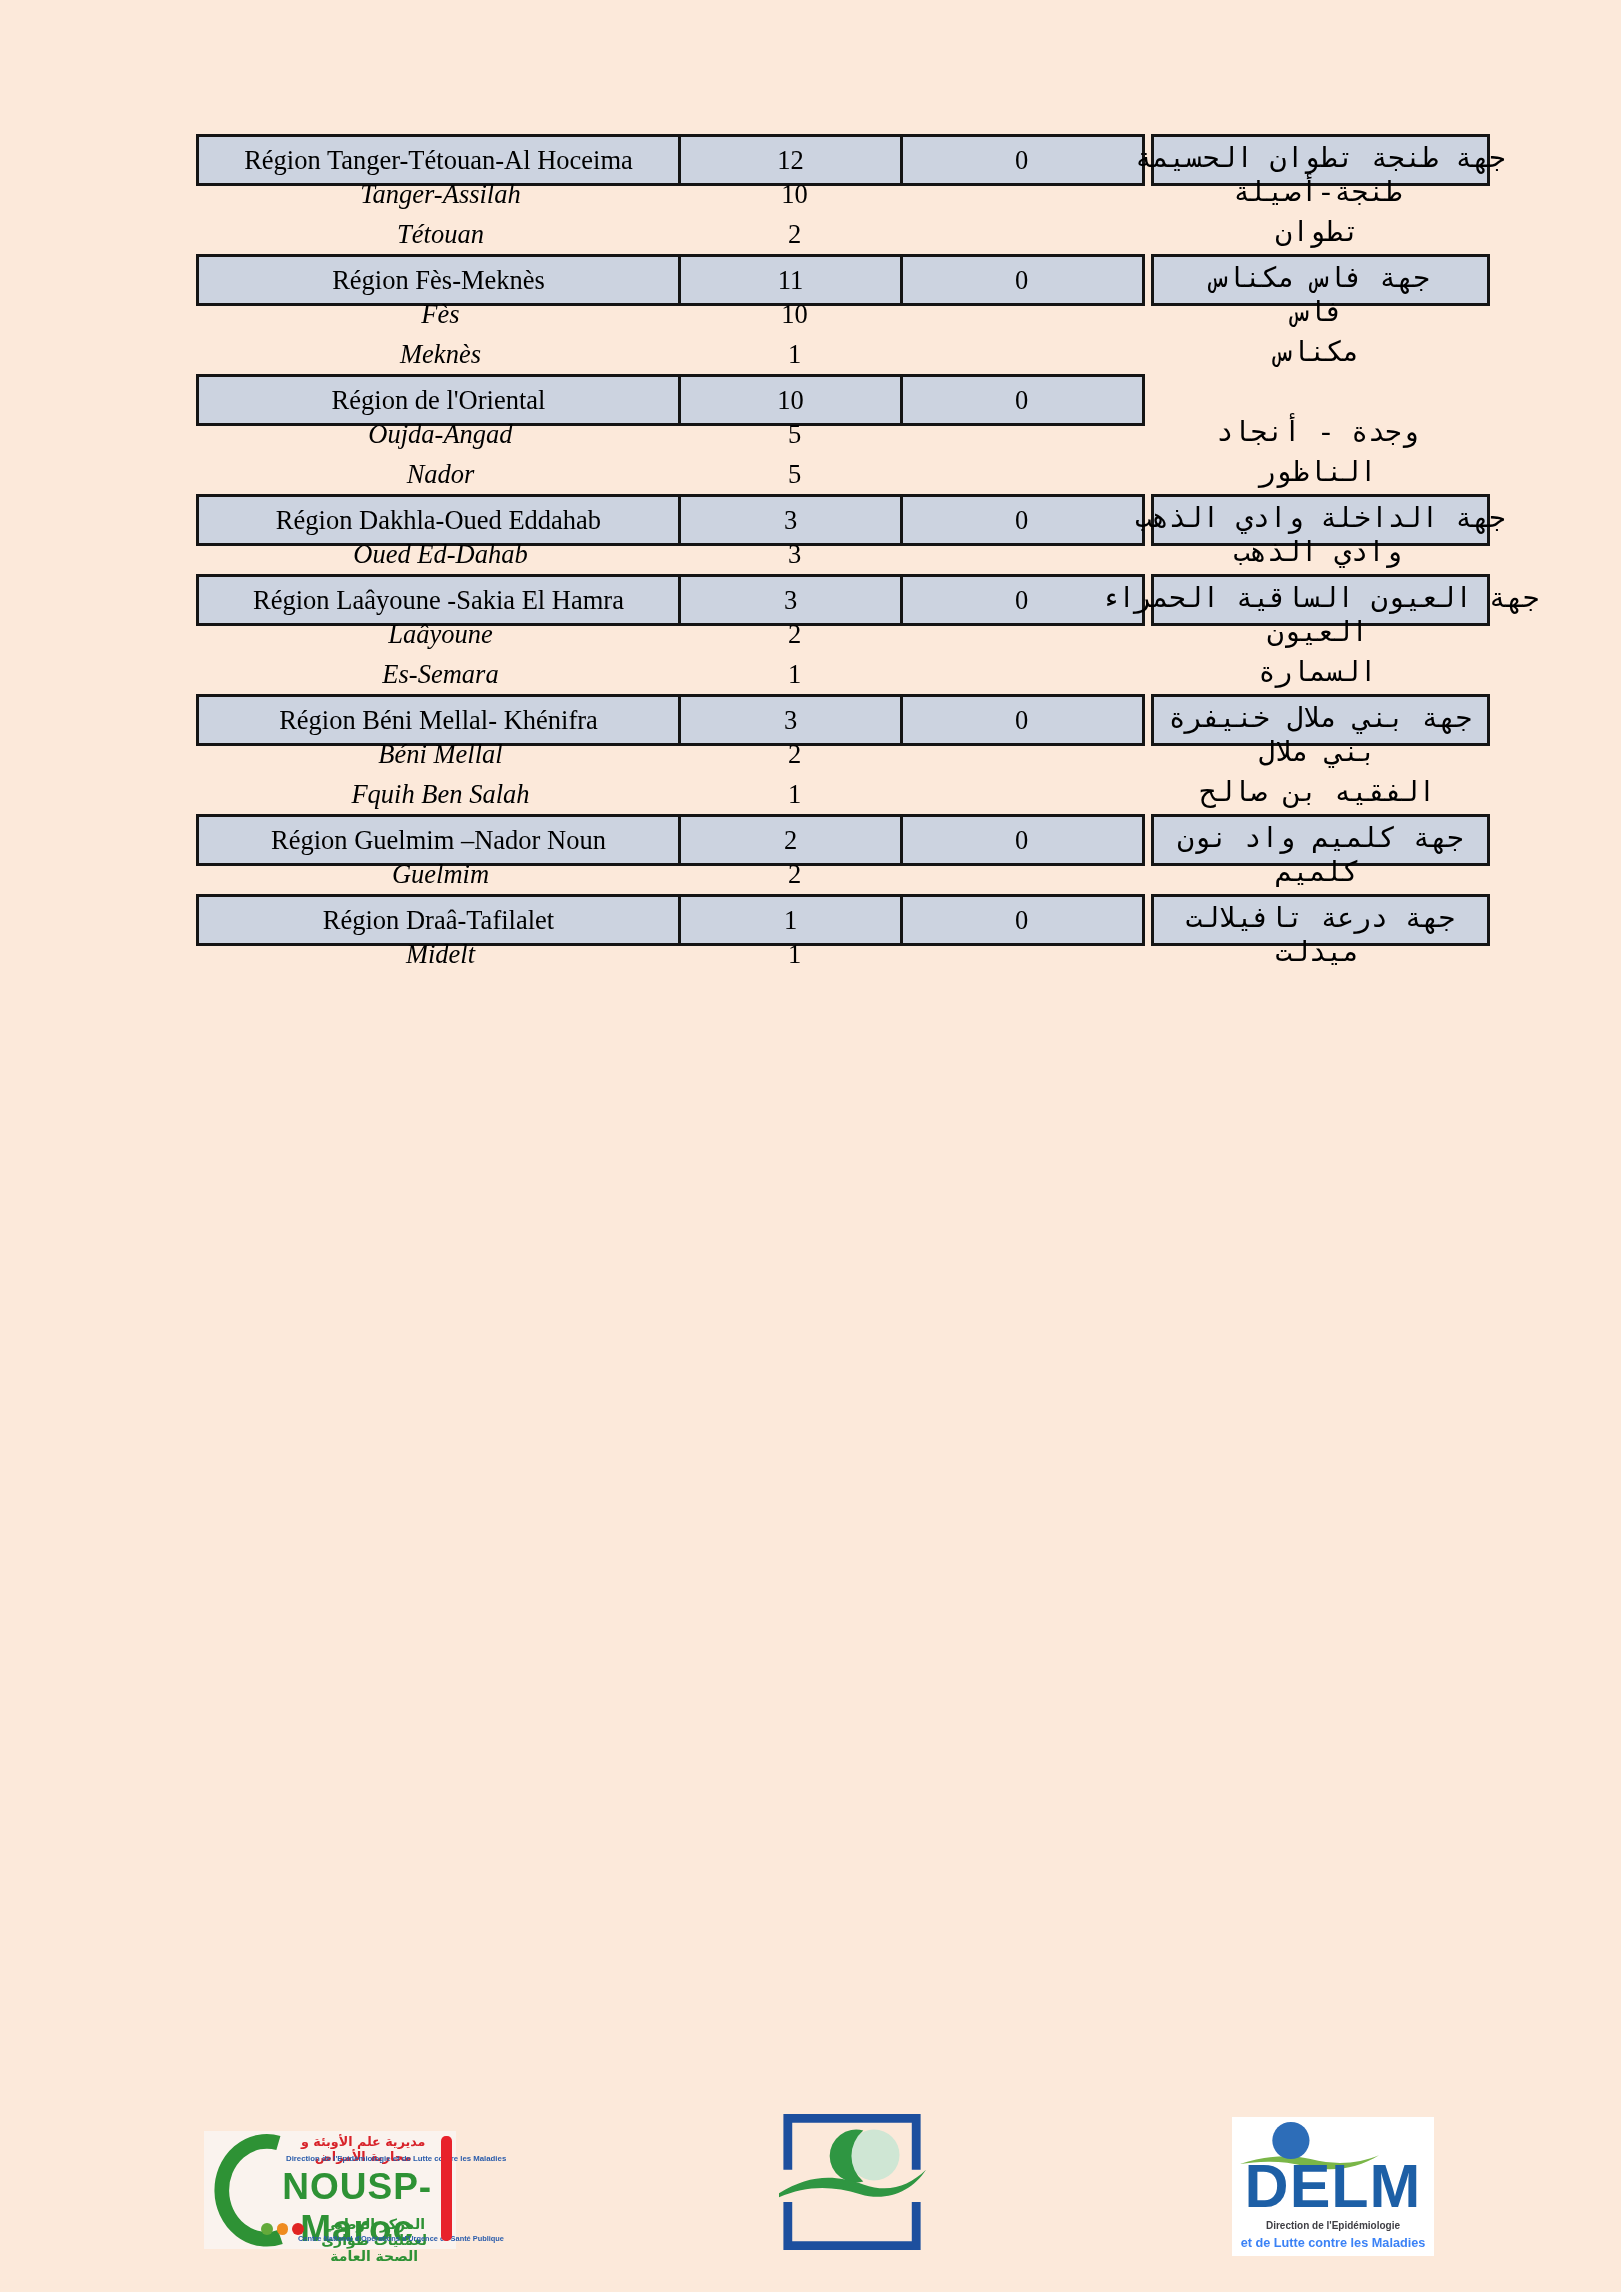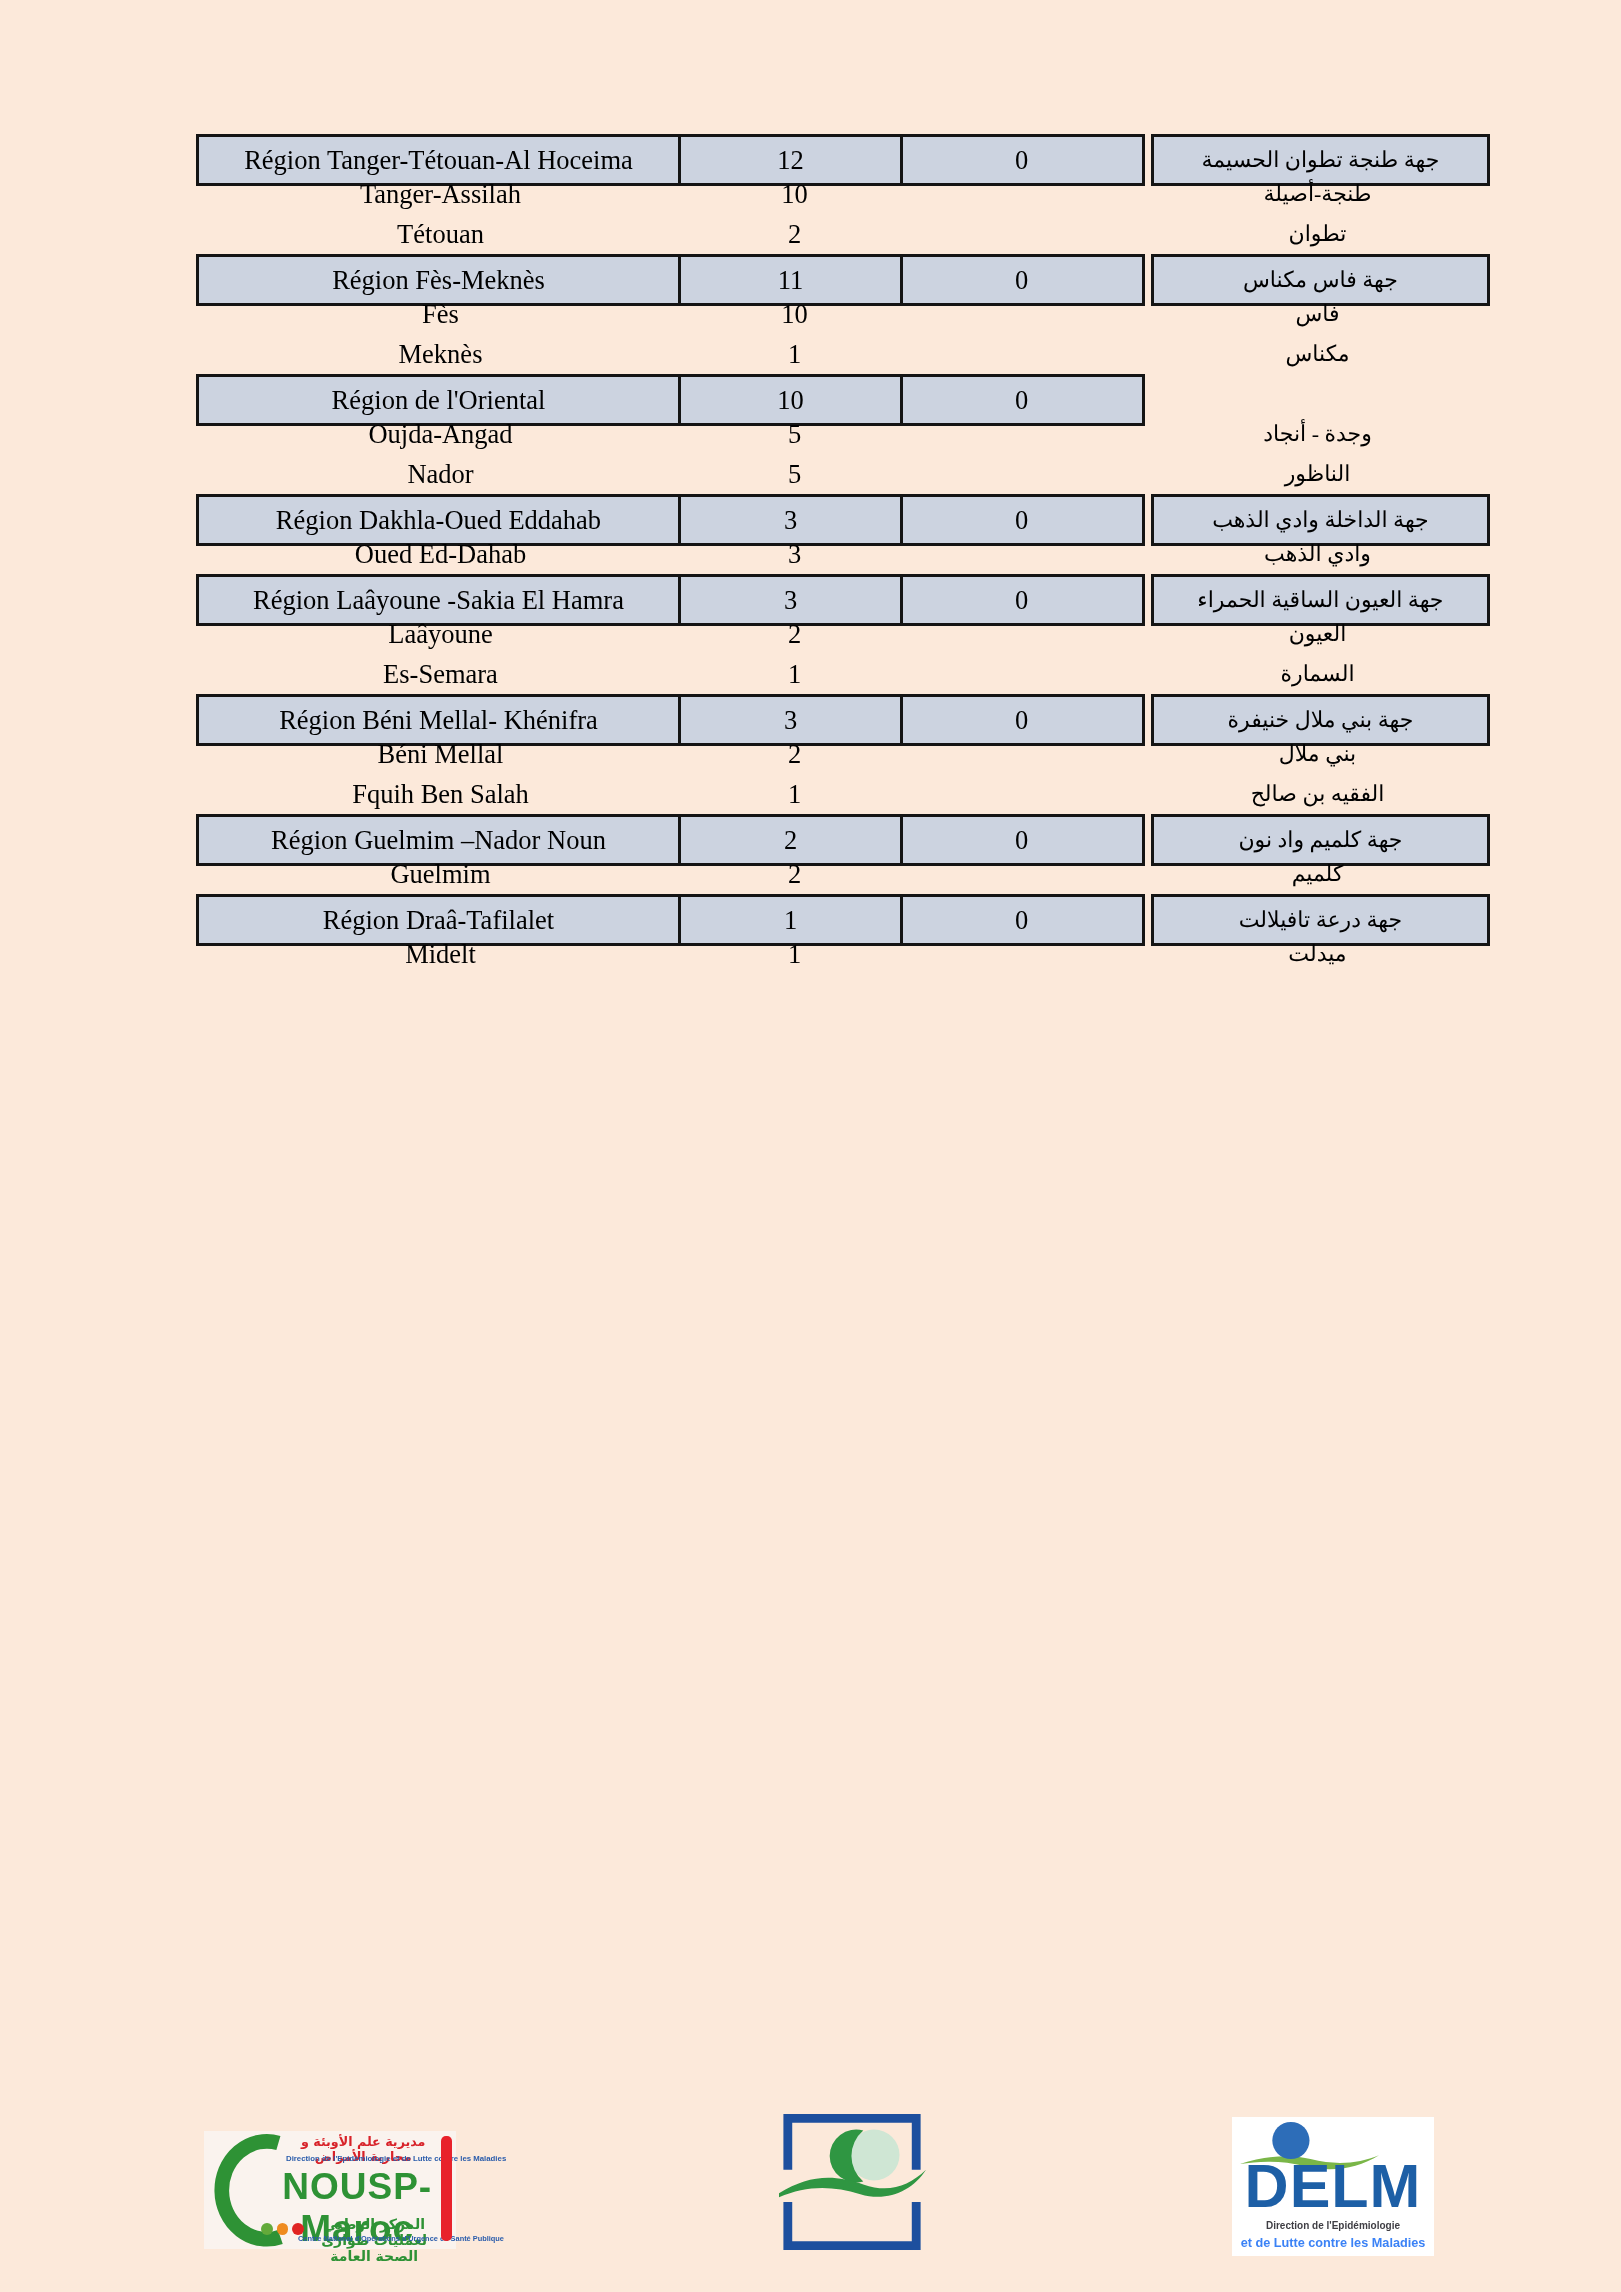--- a/index.html
+++ b/index.html
@@ -5,31 +5,31 @@
   * { margin:0; padding:0; box-sizing:border-box; }
   html,body { width:1621px; height:2293px; }
   body { position:relative; background:#fce9da; overflow:hidden;
          font-family:"Liberation Serif","DejaVu Serif",serif; color:#000; }
 
   
   #regions-table { position:absolute; left:196px; top:134px; width:1294px; }
   .row { display:flex; height:40px; }
   .cell { display:flex; align-items:center; justify-content:center;
           font-size:26.5px; line-height:1; white-space:nowrap; }
-  .ar-text { font-family:Liberation Serif, serif; font-size:22px; }
+  .ar-text { font-family:Liberation Mono, monospace; font-size:28px; }
 
   .region-row .unit { background:#ccd3e0; border:3.9px solid #141414; height:52px; display:flex; }
   .unit-main { width:949px; }
   .unit-ar   { width:339px; margin-left:5.9px; }
   .unit-main .c1 { width:479px; }
   .unit-main .c2 { width:222px; border-left:3.9px solid #141414; }
   .unit-main .c3 { width:240px; border-left:3.9px solid #141414; }
   .unit-ar  .c4a { width:100%; }
 
-  .prov-row .c1 { width:489px; }
+  .prov-row .c1 { width:489px;font-style:italic; }
   .prov-row .c2 { width:219px; }
   .prov-row .c3 { width:241px; }
   .prov-row .c4 { width:345px; }
 
   
   #nousp-logo { position:absolute; left:204px; top:2131px; width:252px; height:118px;
                 background:#faf3ee; font-family:"Liberation Sans",sans-serif; }
   #nousp-logo .arc { position:absolute; left:0; top:0; }
   .nousp-ar-top { position:absolute; left:86px; right:19.6px; top:2.9px; text-align:center;
                   color:#d8232a; font-size:12.7px; font-weight:bold;

